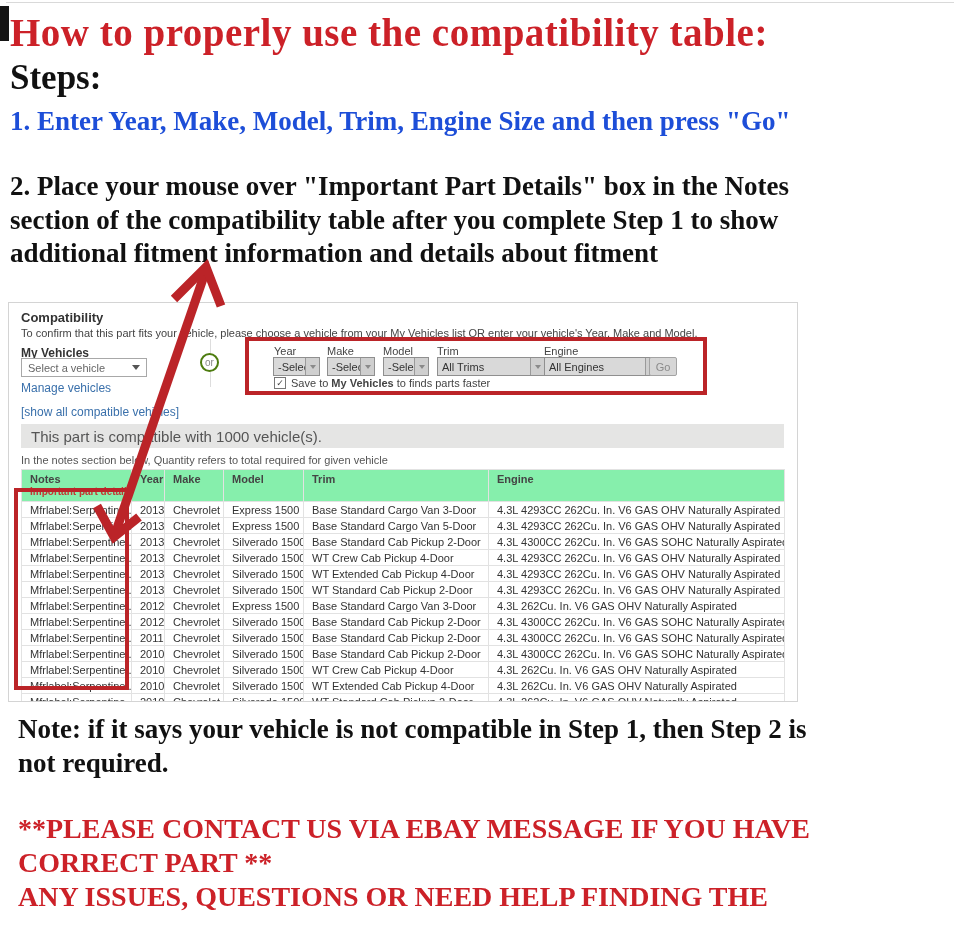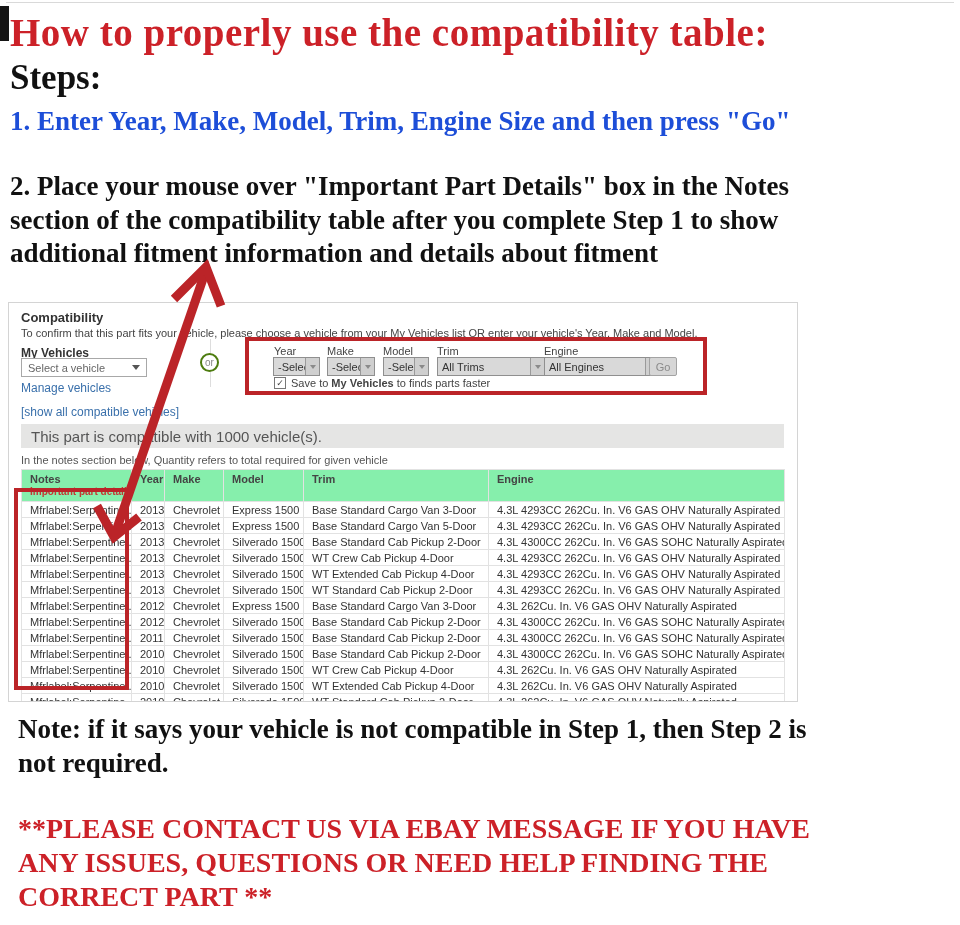--- a/index.html
+++ b/index.html
@@ -300,17 +300,17 @@
     <polyline points="174,299 206,267 221,306" fill="none" stroke="#bb2428" stroke-width="9"></polyline>
     <polyline points="97,506 114,537 139,517" fill="none" stroke="#bb2428" stroke-width="9"></polyline>
   </svg>
 
   <div class="abs serif note-block">
     <div>Note: if it says your vehicle is not compatible in Step 1, then Step 2 is</div>
     <div>not required.</div>
   </div>
   <div class="abs serif contact-block">
     <div>**PLEASE CONTACT US VIA EBAY MESSAGE IF YOU HAVE</div>
+    <div>CORRECT PART **</div>
     <div>ANY ISSUES, QUESTIONS OR NEED HELP FINDING THE</div>
-    <div>CORRECT PART **</div>
   </div>
 
 </div>
 
 </body></html>

